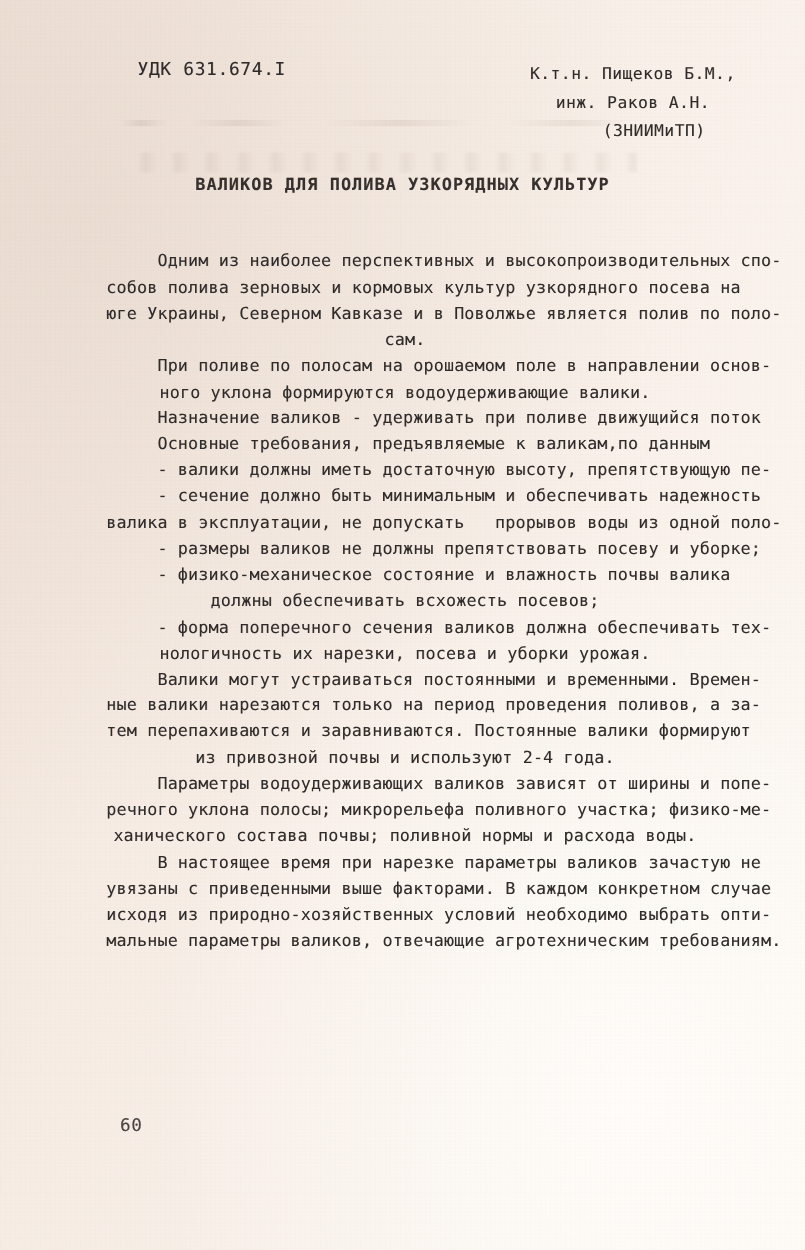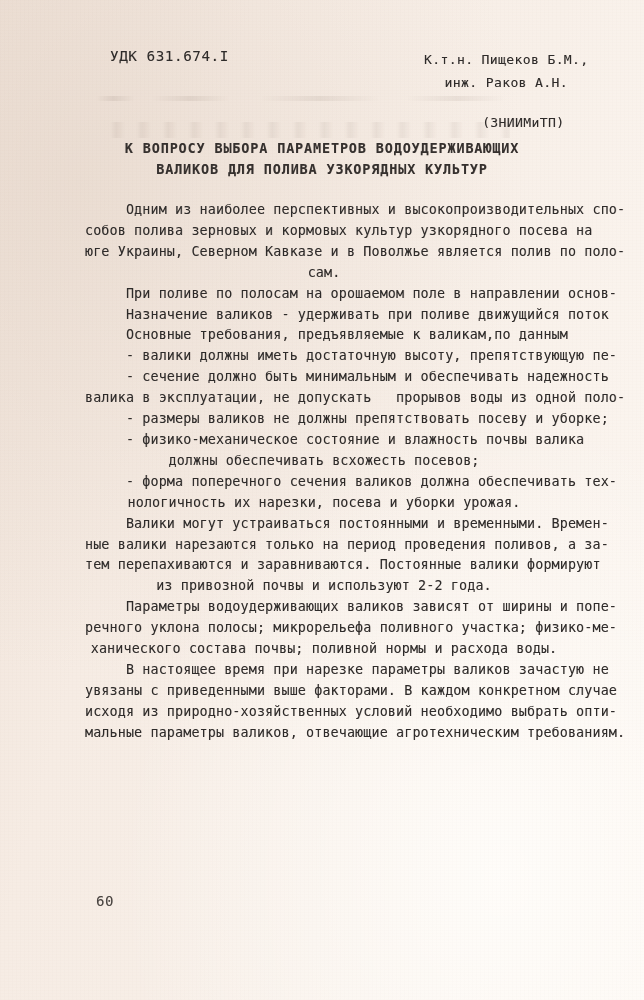--- a/index.html
+++ b/index.html
@@ -87,21 +87,21 @@
     position: absolute;
     left: 424px;
     top: 48px;
     font-size: 13px;
     letter-spacing: 0.4px;
     line-height: 23px;
     white-space: nowrap;
   }
   .byline .org {
     display: block;
-    margin-top: 17px;
+    margin-top: 0;
     padding-left: 34px;
   }
 
   
   .title {
     position: absolute;
     left: 0;
     right: 0;
     top: 138px;
     text-align: center;
@@ -156,32 +156,32 @@
 
     <div class="udk">УДК 631.674.I</div>
 
     <div class="byline">
       <span>К.т.н. Пищеков Б.М.,</span><br>
       <span>инж. Раков А.Н.</span>
       <span class="org">(ЗНИИМиТП)</span>
     </div>
 
     <div class="title">
-      <span class="ln">К ВОПРОСУ ВЫБОРА ПАРАМЕТРОВ ВОДОУДЕРЖИВАЮЩИХ</span>
       <span class="ln">ВАЛИКОВ ДЛЯ ПОЛИВА УЗКОРЯДНЫХ КУЛЬТУР</span>
     </div>
 
     <div class="body">
 
       <p>     Одним из наиболее перспективных и высокопроизводительных спо-</p>
       <p>собов полива зерновых и кормовых культур узкорядного посева на</p>
       <p>юге Украины, Северном Кавказе и в Поволжье является полив по поло-</p>
       <p>сам.</p>
 
       <p>     При поливе по полосам на орошаемом поле в направлении основ-</p>
+      <p>ного уклона формируются водоудерживающие валики.</p>
 
       <p>     Назначение валиков - удерживать при поливе движущийся поток</p>
 
       <p>     Основные требования, предъявляемые к валикам,по данным</p>
 
       <p>     - валики должны иметь достаточную высоту, препятствующую пе-</p>
 
       <p>     - сечение должно быть минимальным и обеспечивать надежность</p>
       <p>валика в эксплуатации, не допускать   прорывов воды из одной поло-</p>
 
@@ -189,21 +189,21 @@
 
       <p>     - физико-механическое состояние и влажность почвы валика</p>
       <p>должны обеспечивать всхожесть посевов;</p>
 
       <p>     - форма поперечного сечения валиков должна обеспечивать тех-</p>
       <p>нологичность их нарезки, посева и уборки урожая.</p>
 
       <p>     Валики могут устраиваться постоянными и временными. Времен-</p>
       <p>ные валики нарезаются только на период проведения поливов, а за-</p>
       <p>тем перепахиваются и заравниваются. Постоянные валики формируют</p>
-      <p>из привозной почвы и используют 2-2 года.</p>
+      <p>из привозной почвы и используют 2-4 года.</p>
 
       <p>     Параметры водоудерживающих валиков зависят от ширины и попе-</p>
       <p>речного уклона полосы; микрорельефа поливного участка; физико-ме-</p>
       <p>ханического состава почвы; поливной нормы и расхода воды.</p>
 
       <p>     В настоящее время при нарезке параметры валиков зачастую не</p>
       <p>увязаны с приведенными выше факторами. В каждом конкретном случае</p>
       <p>исходя из природно-хозяйственных условий необходимо выбрать опти-</p>
       <p>мальные параметры валиков, отвечающие агротехническим требованиям.</p>
 

